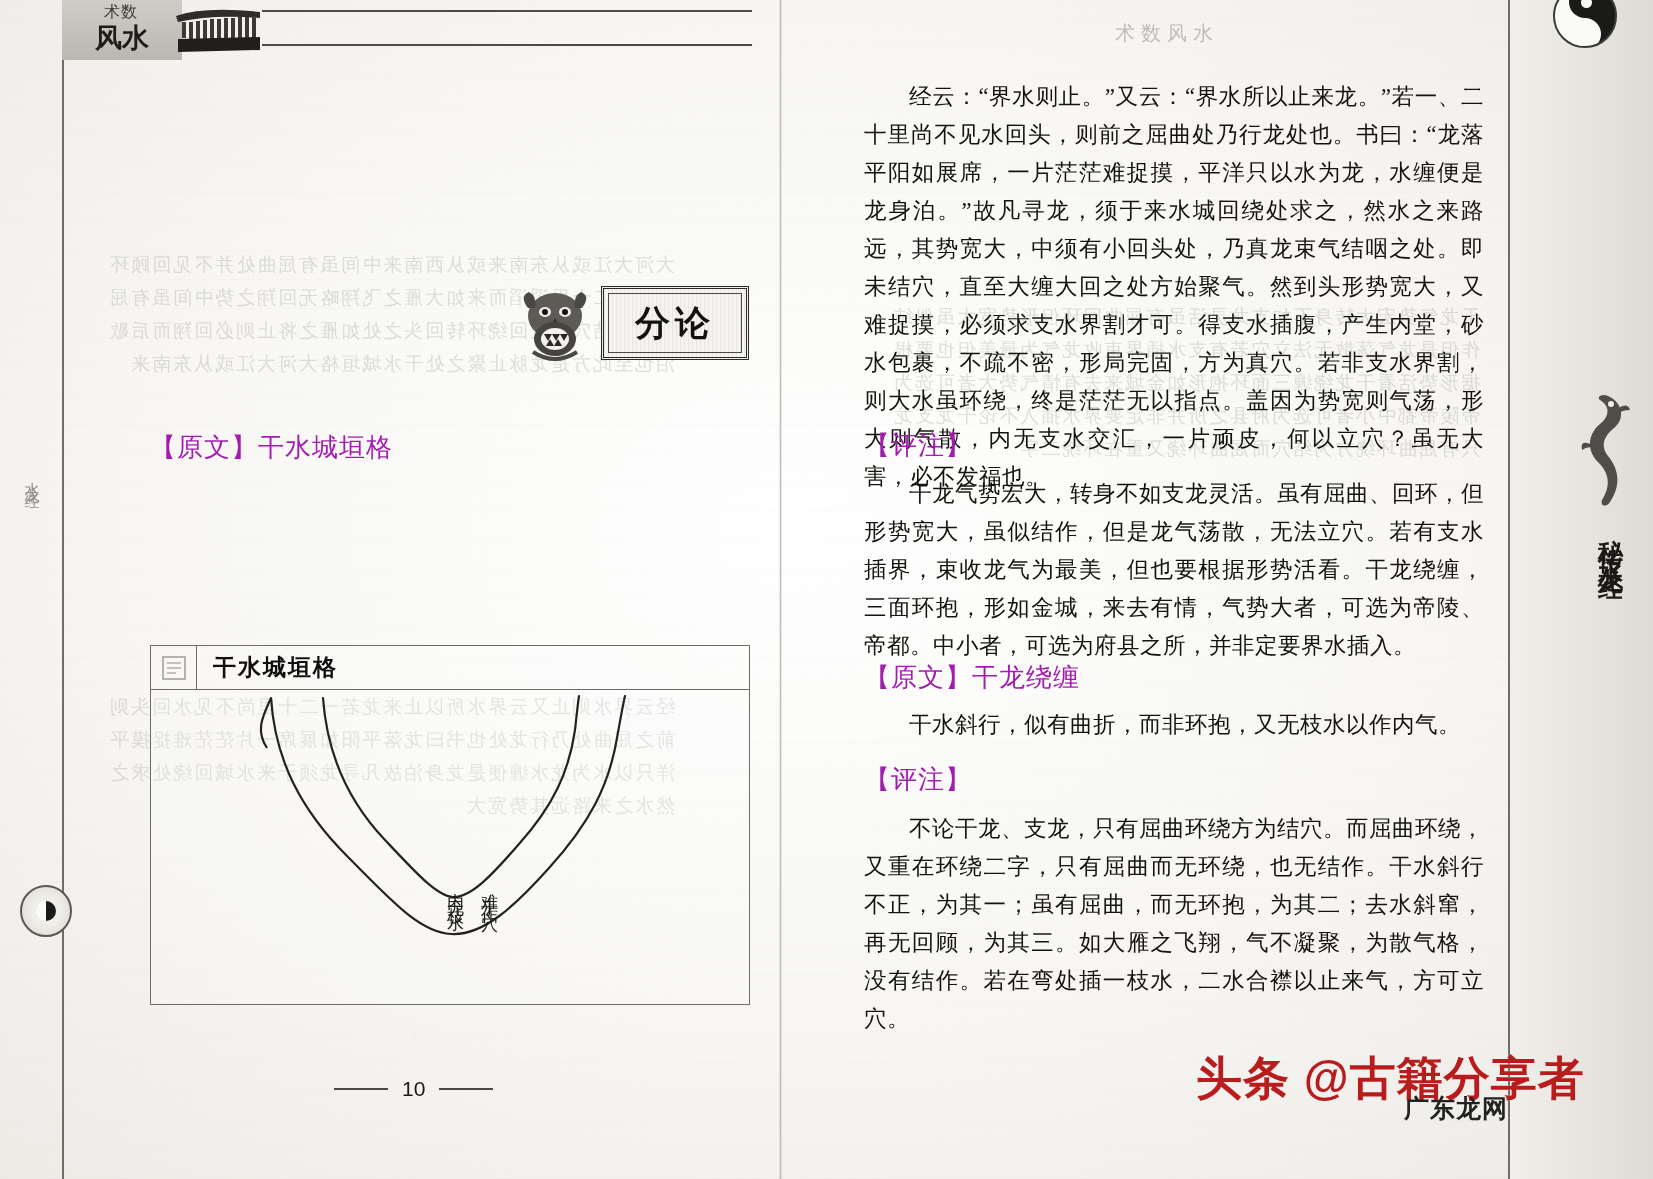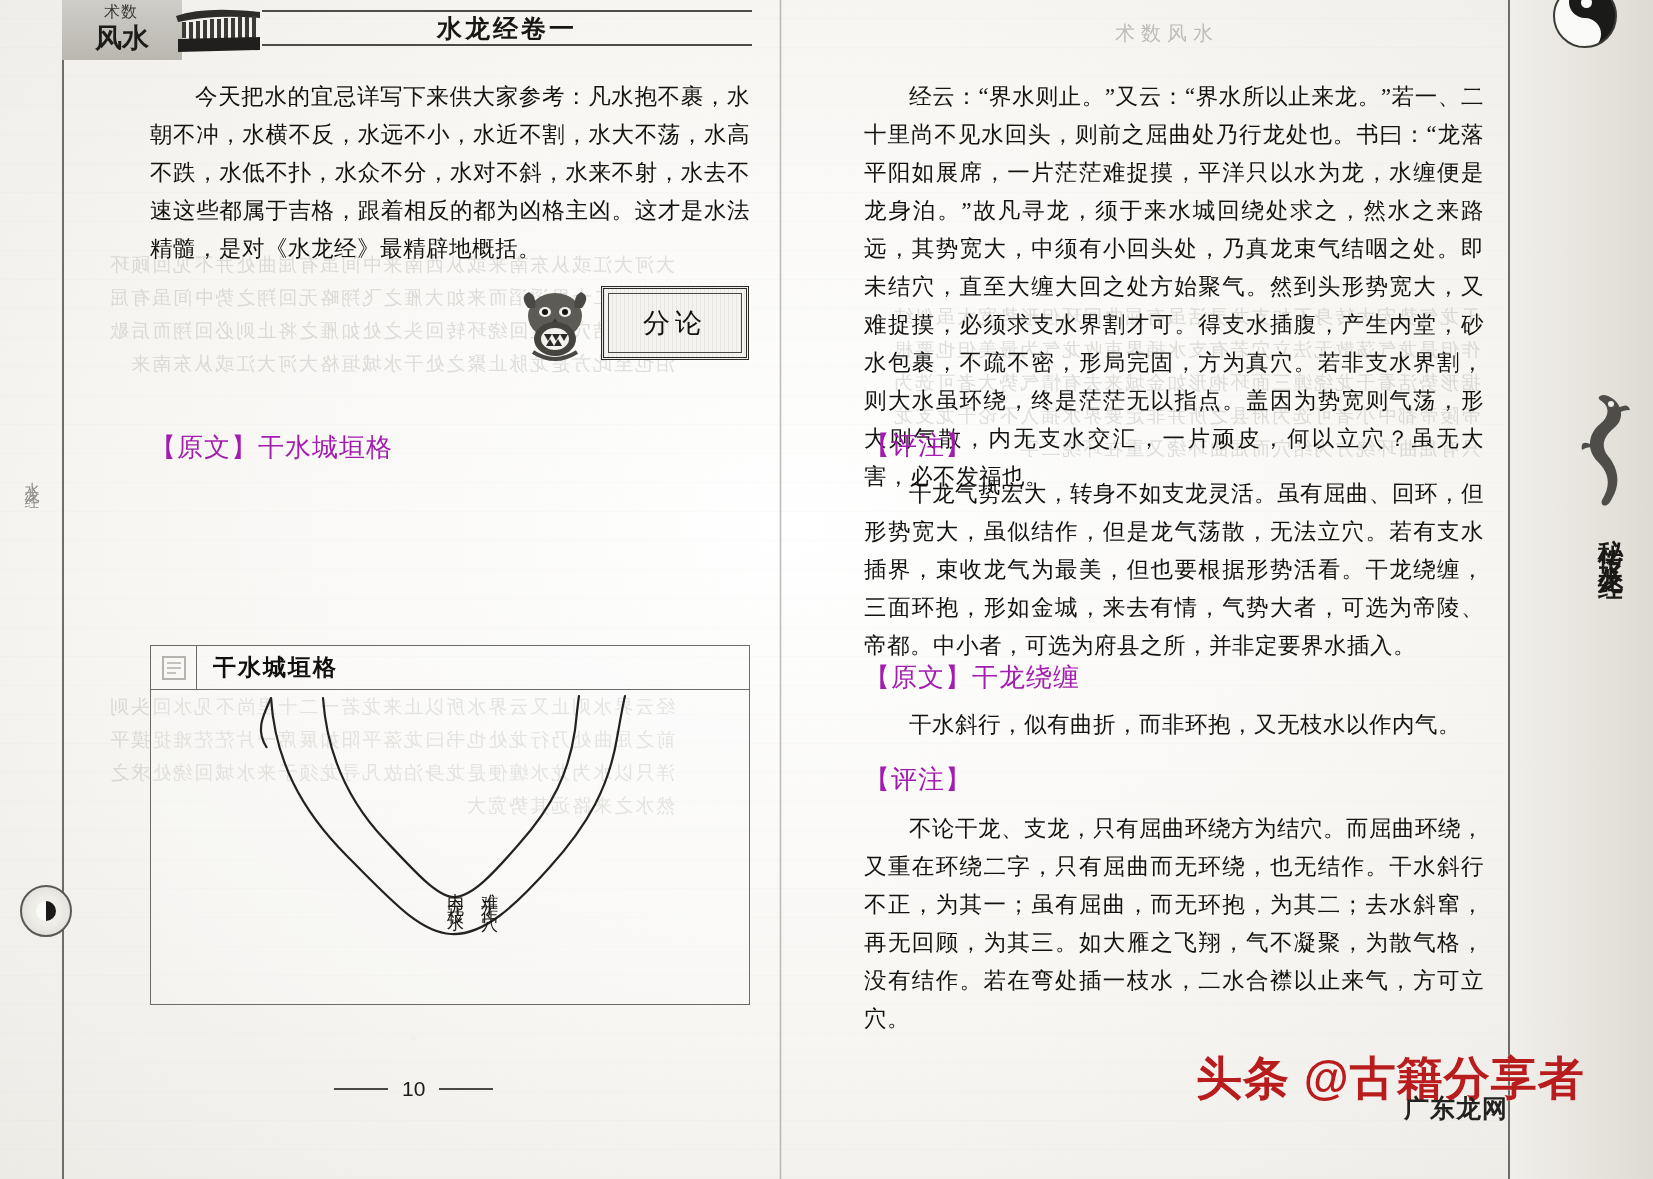--- a/index.html
+++ b/index.html
@@ -113,21 +113,21 @@
     border:3px double #2a2926;
     background:
       repeating-linear-gradient(90deg, rgba(120,118,112,.10) 0 1px, transparent 1px 4px),
       #f4f3ef;
     display:flex; align-items:center; justify-content:center;
   }
   .fenlun-box::before{
     content:""; position:absolute; inset:4px; border:1px solid #4a4945;
   }
   .fenlun-txt {
-    position:relative; font-size:27px; font-weight:normal; color:#131210; letter-spacing:5px;
+    position:relative; font-size:35px; font-weight:bold; color:#131210; letter-spacing:5px;
   }
 
   
   .fig {
     position:absolute; left:88px; top:645px; width:600px; height:360px;
     border:1.6px solid #6d6b66;
     background:rgba(255,255,255,.20);
   }
   .fig-cap {
     position:absolute; left:0; top:0; width:100%; height:44px;
@@ -274,23 +274,21 @@
           <rect x="57" y="12" width="4" height="21"></rect>
         <rect x="64" y="11" width="4" height="22"></rect>
           <rect x="71" y="11" width="4" height="22"></rect>
         <rect x="78" y="10" width="4" height="23"></rect>
       </g>
       <path d="M4 33 L86 31 L86 44 L4 46 Z" fill="#201f1d"></path>
     </svg>
   </div>
 
   <div class="hdr-title-rule"></div>
-  <div class="hdr-title">水龙经卷一</div>
-
-  <div class="col-text indent" style="left:88px; top:78px; width:600px;">今天把水的宜忌详写下来供大家参考：凡水抱不裹，水朝不冲，水横不反，水远不小，水近不割，水大不荡，水高不跌，水低不扑，水众不分，水对不斜，水来不射，水去不速这些都属于吉格，跟着相反的都为凶格主凶。这才是水法精髓，是对《水龙经》最精辟地概括。</div>
+
 
   <div class="fenlun-wrap">
     <div class="beast">
       <svg width="76" height="86" viewBox="0 0 76 86">
         <ellipse cx="38" cy="34" rx="27" ry="23" fill="#5d5b56"></ellipse>
         <path d="M11 26 Q2 14 12 10 Q20 14 18 26 Z" fill="#4a4844"></path>
         <path d="M65 26 Q74 14 64 10 Q56 14 58 26 Z" fill="#4a4844"></path>
         <ellipse cx="28" cy="30" rx="6" ry="5" fill="#f0efec"></ellipse>
         <ellipse cx="48" cy="30" rx="6" ry="5" fill="#f0efec"></ellipse>
         <circle cx="28" cy="30" r="3" fill="#151413"></circle>

